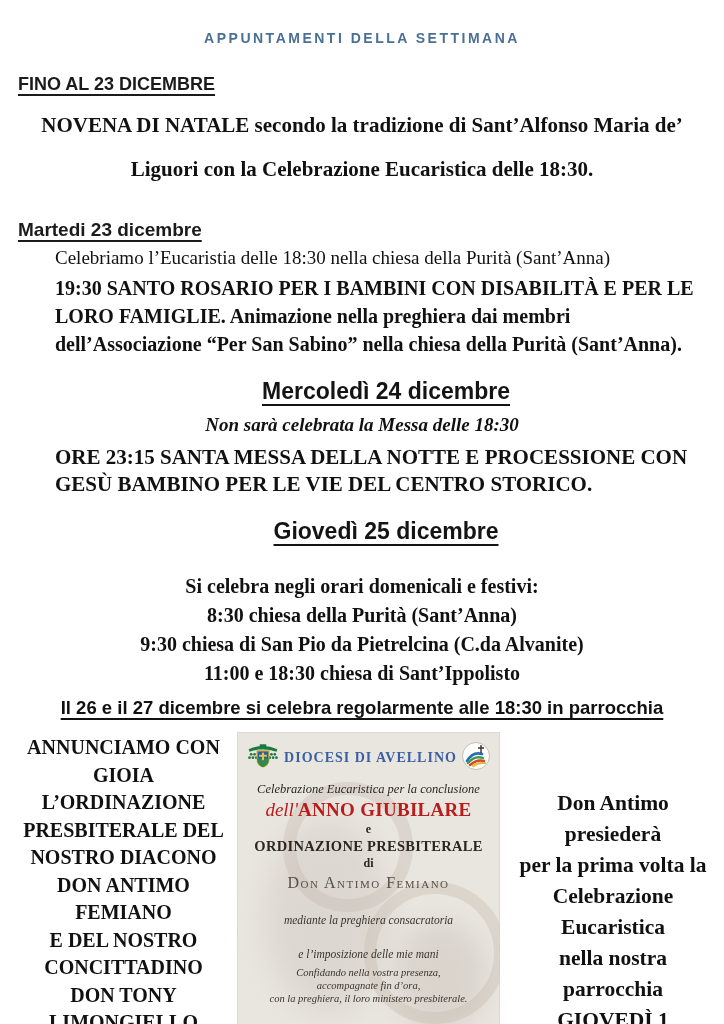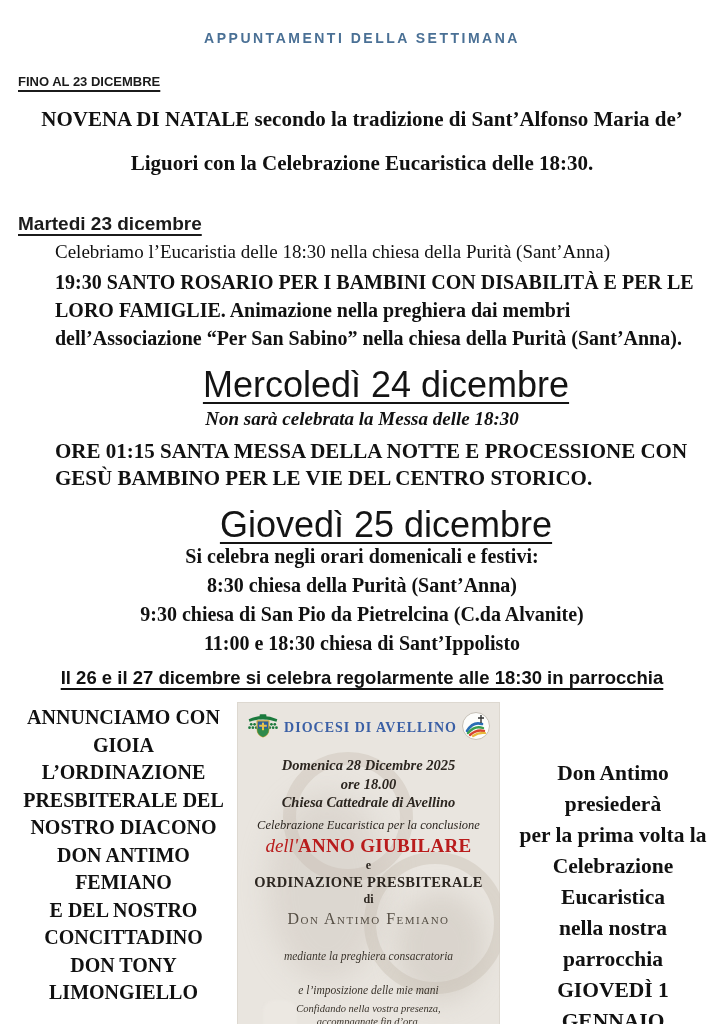--- a/index.html
+++ b/index.html
@@ -5,38 +5,38 @@
   html,body{margin:0;padding:0;background:#ffffff;}
   .page{position:relative;width:724px;height:1024px;background:#ffffff;overflow:hidden;
         font-family:"Liberation Serif",serif;color:#111;}
 
   
   .title{padding-top:30px;text-align:center;font-family:"Liberation Sans",sans-serif;
          font-weight:700;font-size:14px;letter-spacing:2.5px;color:#4a7095;}
 
   
   .subhead{margin:28px 0 0 18px;font-family:"Liberation Sans",sans-serif;font-weight:600;
-           font-size:13px;color:#1b1b1b;}
+           font-size:18px;color:#1b1b1b;}
   .subhead span{text-decoration:underline;text-underline-offset:4px;text-decoration-thickness:2px;}
   .subhead.mixed{font-size:19px;}
 
   .novena{margin:8px 34px 0 34px;text-align:center;font-weight:700;font-size:21px;line-height:44px;}
 
   .celebriamo{margin:5px 30px 0 55px;font-size:19px;line-height:24px;}
   .rosario{margin:4px 26px 0 55px;font-weight:700;font-size:20px;line-height:28px;}
 
   .bighead{margin-top:16px;text-align:center;font-family:"Liberation Sans",sans-serif;
-           font-weight:400;font-size:36px;line-height:34px;color:#141414;padding-left:48px;}
+           font-weight:700;font-size:23px;line-height:34px;color:#141414;padding-left:48px;}
   .bighead span{text-decoration:underline;text-underline-offset:5px;text-decoration-thickness:2px;}
 
   .note-italic{margin-top:6px;text-align:center;font-weight:700;font-style:italic;font-size:19px;}
 
   .ore{margin:8px 34px 0 55px;font-weight:700;font-size:21px;line-height:27px;}
 
-  .festivi{margin-top:0;text-align:center;font-weight:700;font-size:20px;line-height:29px;}
+  .festivi{margin-top:24px;text-align:center;font-weight:700;font-size:20px;line-height:29px;}
 
   .note26{margin-top:9px;text-align:center;font-family:"Liberation Sans",sans-serif;
           font-weight:600;font-size:18.5px;}
   .note26 span{text-decoration:underline;text-underline-offset:4px;text-decoration-thickness:1.5px;}
 
   
   .bottom{display:flex;margin:13px 0 0 14px;align-items:flex-start;}
   .pre{white-space:pre-line;}
   .col-left{width:219px;text-align:center;font-weight:700;font-size:20px;line-height:27.5px;padding-top:2px;}
   .col-right{flex:1;text-align:center;font-weight:700;font-size:21.5px;line-height:31px;
@@ -81,21 +81,21 @@
   <div class="subhead mixed">
     <span>Martedi 23 dicembre</span>
   </div>
   <div class="celebriamo">Celebriamo l’Eucaristia delle 18:30 nella chiesa della Purità (Sant’Anna)</div>
   <div class="rosario">19:30 SANTO ROSARIO PER I BAMBINI CON DISABILITÀ E PER LE LORO FAMIGLIE. Animazione nella preghiera dai membri dell’Associazione “Per San Sabino” nella chiesa della Purità (Sant’Anna).</div>
 
   <div class="bighead">
     <span>Mercoledì 24 dicembre</span>
   </div>
   <div class="note-italic">Non sarà celebrata la Messa delle 18:30</div>
-  <div class="ore">ORE 01:15 SANTA MESSA DELLA NOTTE E PROCESSIONE CON GESÙ BAMBINO PER LE VIE DEL CENTRO STORICO.</div>
+  <div class="ore">ORE 23:15 SANTA MESSA DELLA NOTTE E PROCESSIONE CON GESÙ BAMBINO PER LE VIE DEL CENTRO STORICO.</div>
 
   <div class="bighead">
     <span>Giovedì 25 dicembre</span>
   </div>
   <div class="festivi">
     <div>Si celebra negli orari domenicali e festivi:</div>
     <div>8:30 chiesa della Purità (Sant’Anna)</div>
     <div>9:30 chiesa di San Pio da Pietrelcina (C.da Alvanite)</div>
     <div>11:00 e 18:30 chiesa di Sant’Ippolisto</div>
   </div>
@@ -152,23 +152,20 @@
               <circle cx="15" cy="15" r="13.5" fill="#fdfdfb" stroke="#c6c0b6" stroke-width="1"></circle>
               <path d="M6 20 Q12 10 21 13" stroke="#2a6db5" stroke-width="2.6" fill="none" stroke-linecap="round"></path>
               <path d="M7 22 Q14 14 22 17" stroke="#3a9e4e" stroke-width="2.4" fill="none" stroke-linecap="round"></path>
               <path d="M9 24 Q16 18 23 20" stroke="#d8432f" stroke-width="2.4" fill="none" stroke-linecap="round"></path>
               <path d="M12 25 Q18 21 24 22" stroke="#e8b93c" stroke-width="2.2" fill="none" stroke-linecap="round"></path>
               <path d="M20 4 v8 M17 7 h6" stroke="#333" stroke-width="1.4" fill="none"></path>
             </svg>
           </span>
         </div>
 
-        <div class="p-date pre">Domenica 28 Dicembre 2025
-ore 18.00
-Chiesa Cattedrale di Avellino</div>
         <div class="p-it">Celebrazione Eucaristica per la conclusione</div>
         <div class="p-anno">
           <span class="pfx">dell'</span><b>ANNO GIUBILARE</b>
         </div>
         <div class="p-small">e</div>
         <div class="p-ord">ORDINAZIONE PRESBITERALE</div>
         <div class="p-small">di</div>
         <div class="p-name">Don Antimo Femiano</div>
         <div class="p-means">mediante la preghiera consacratoria</div>
         <div class="p-means">e l’imposizione delle mie mani</div>

